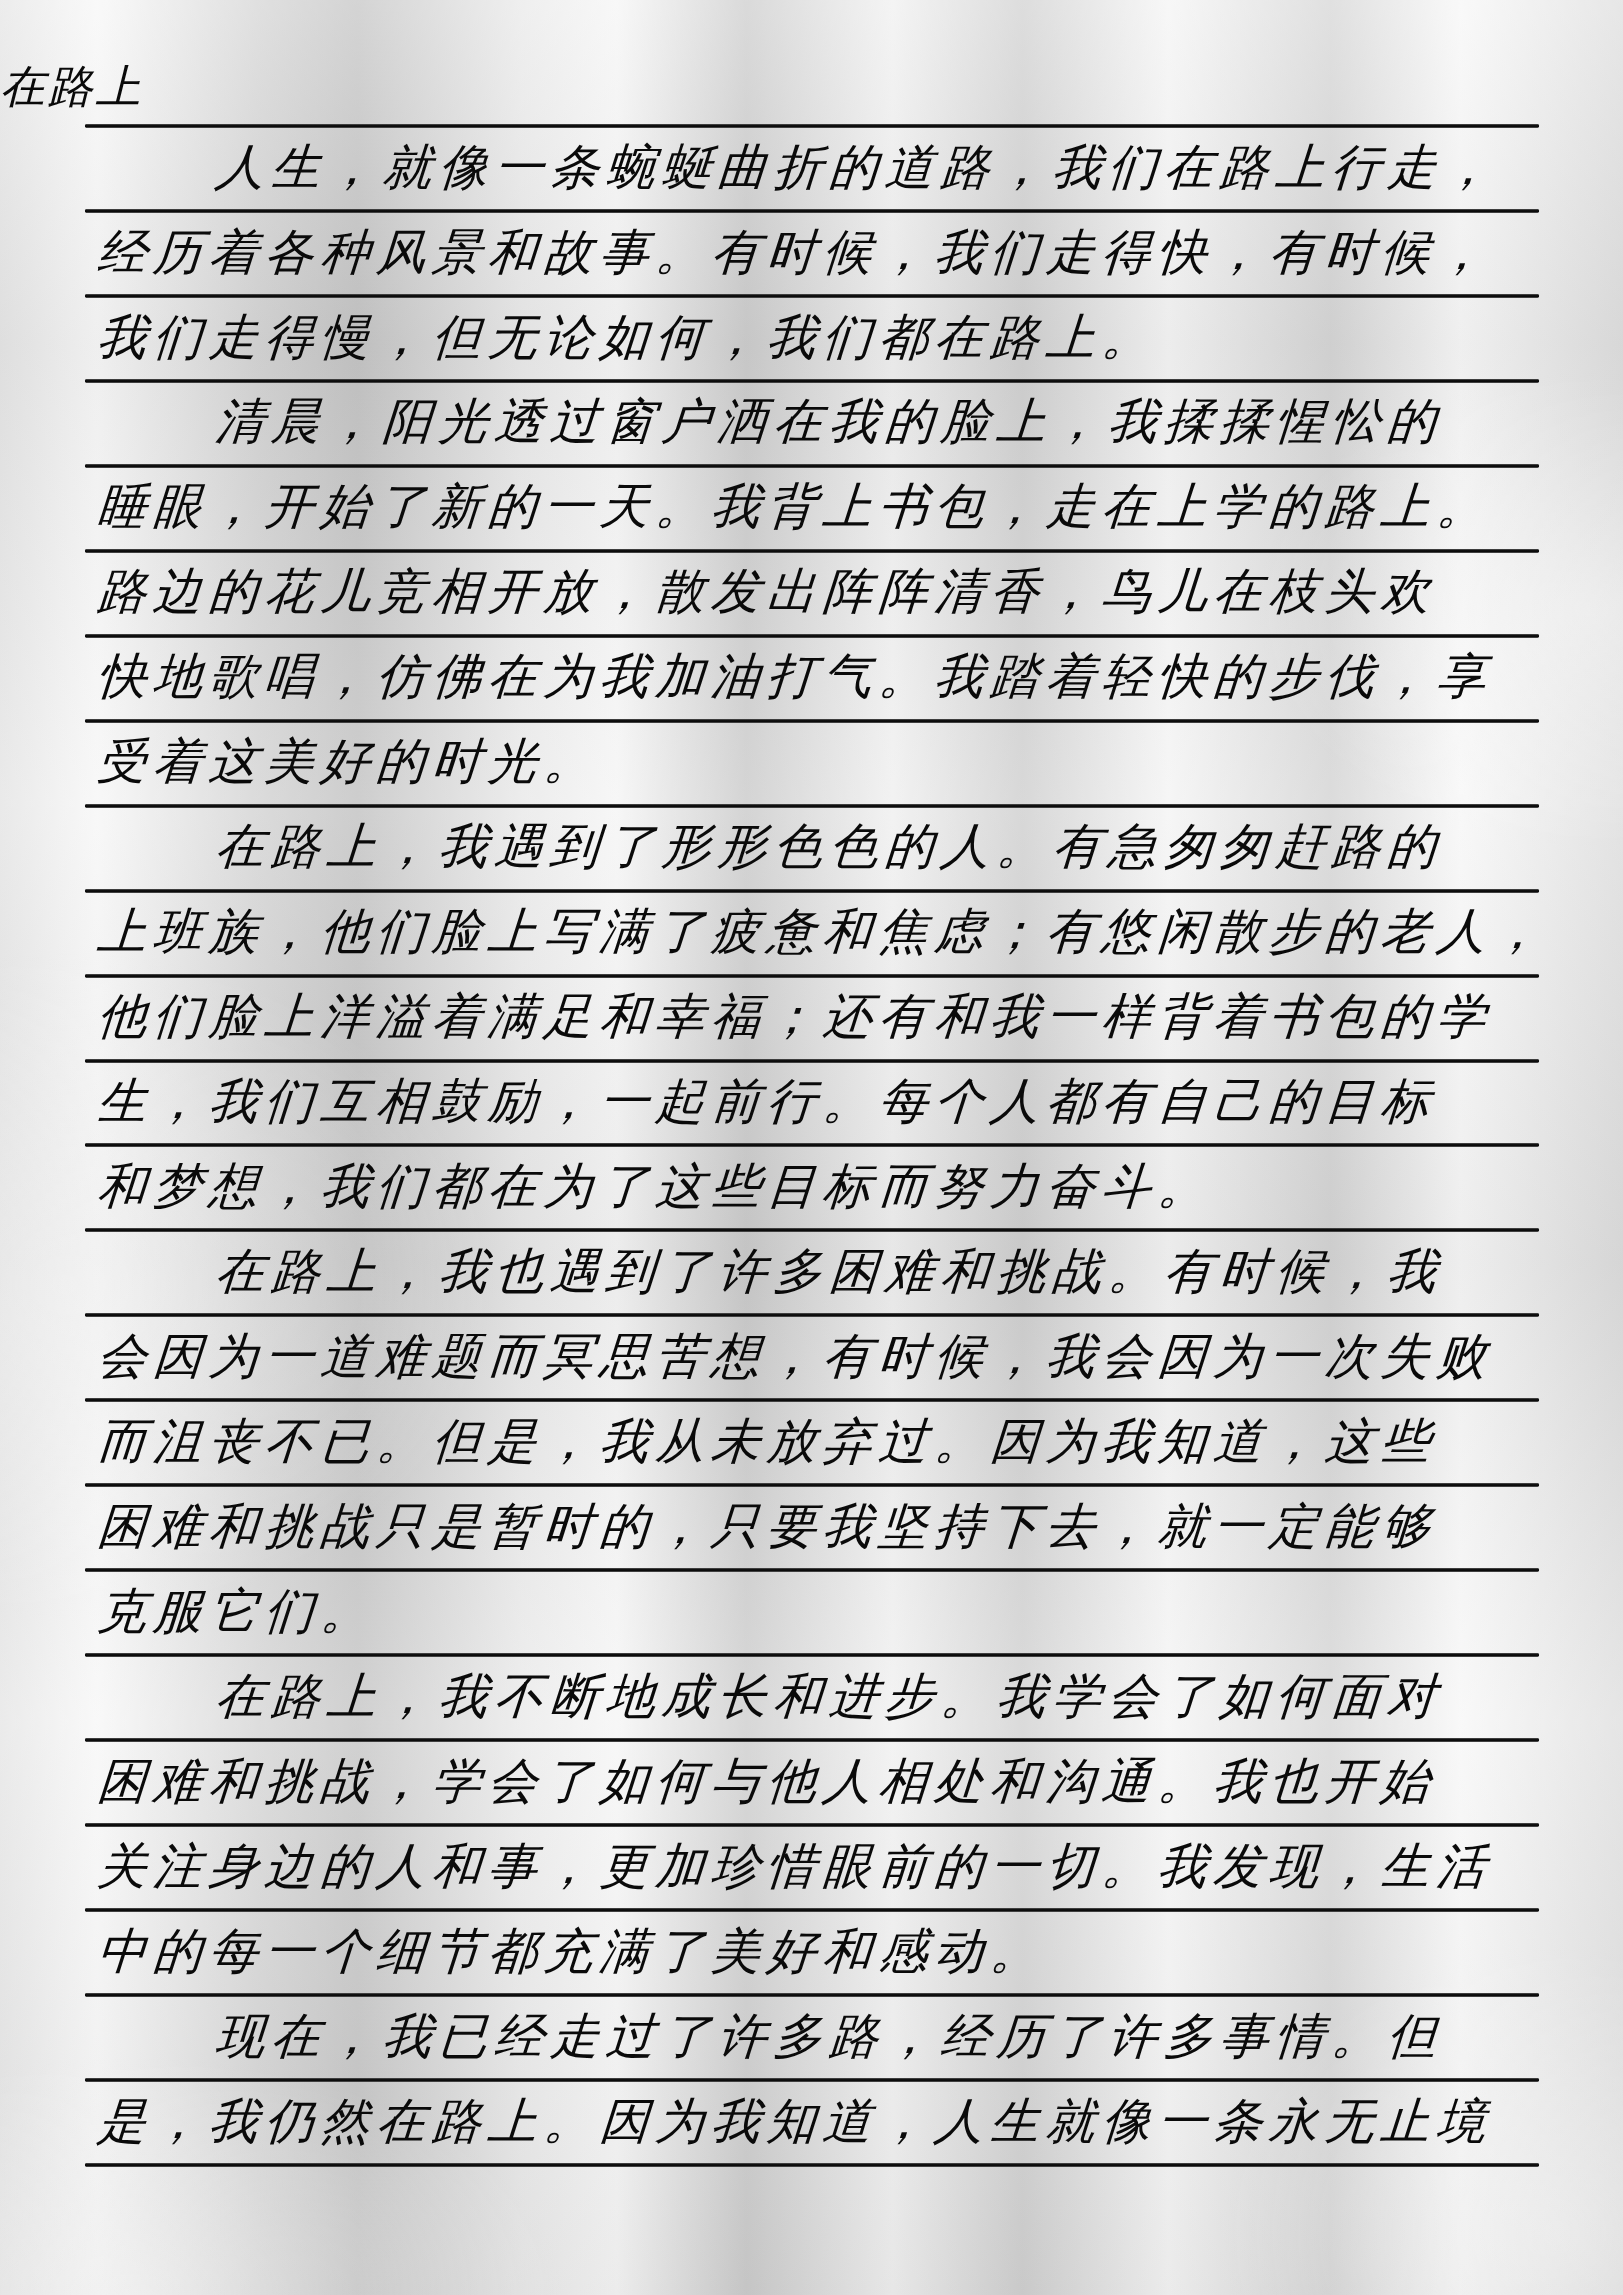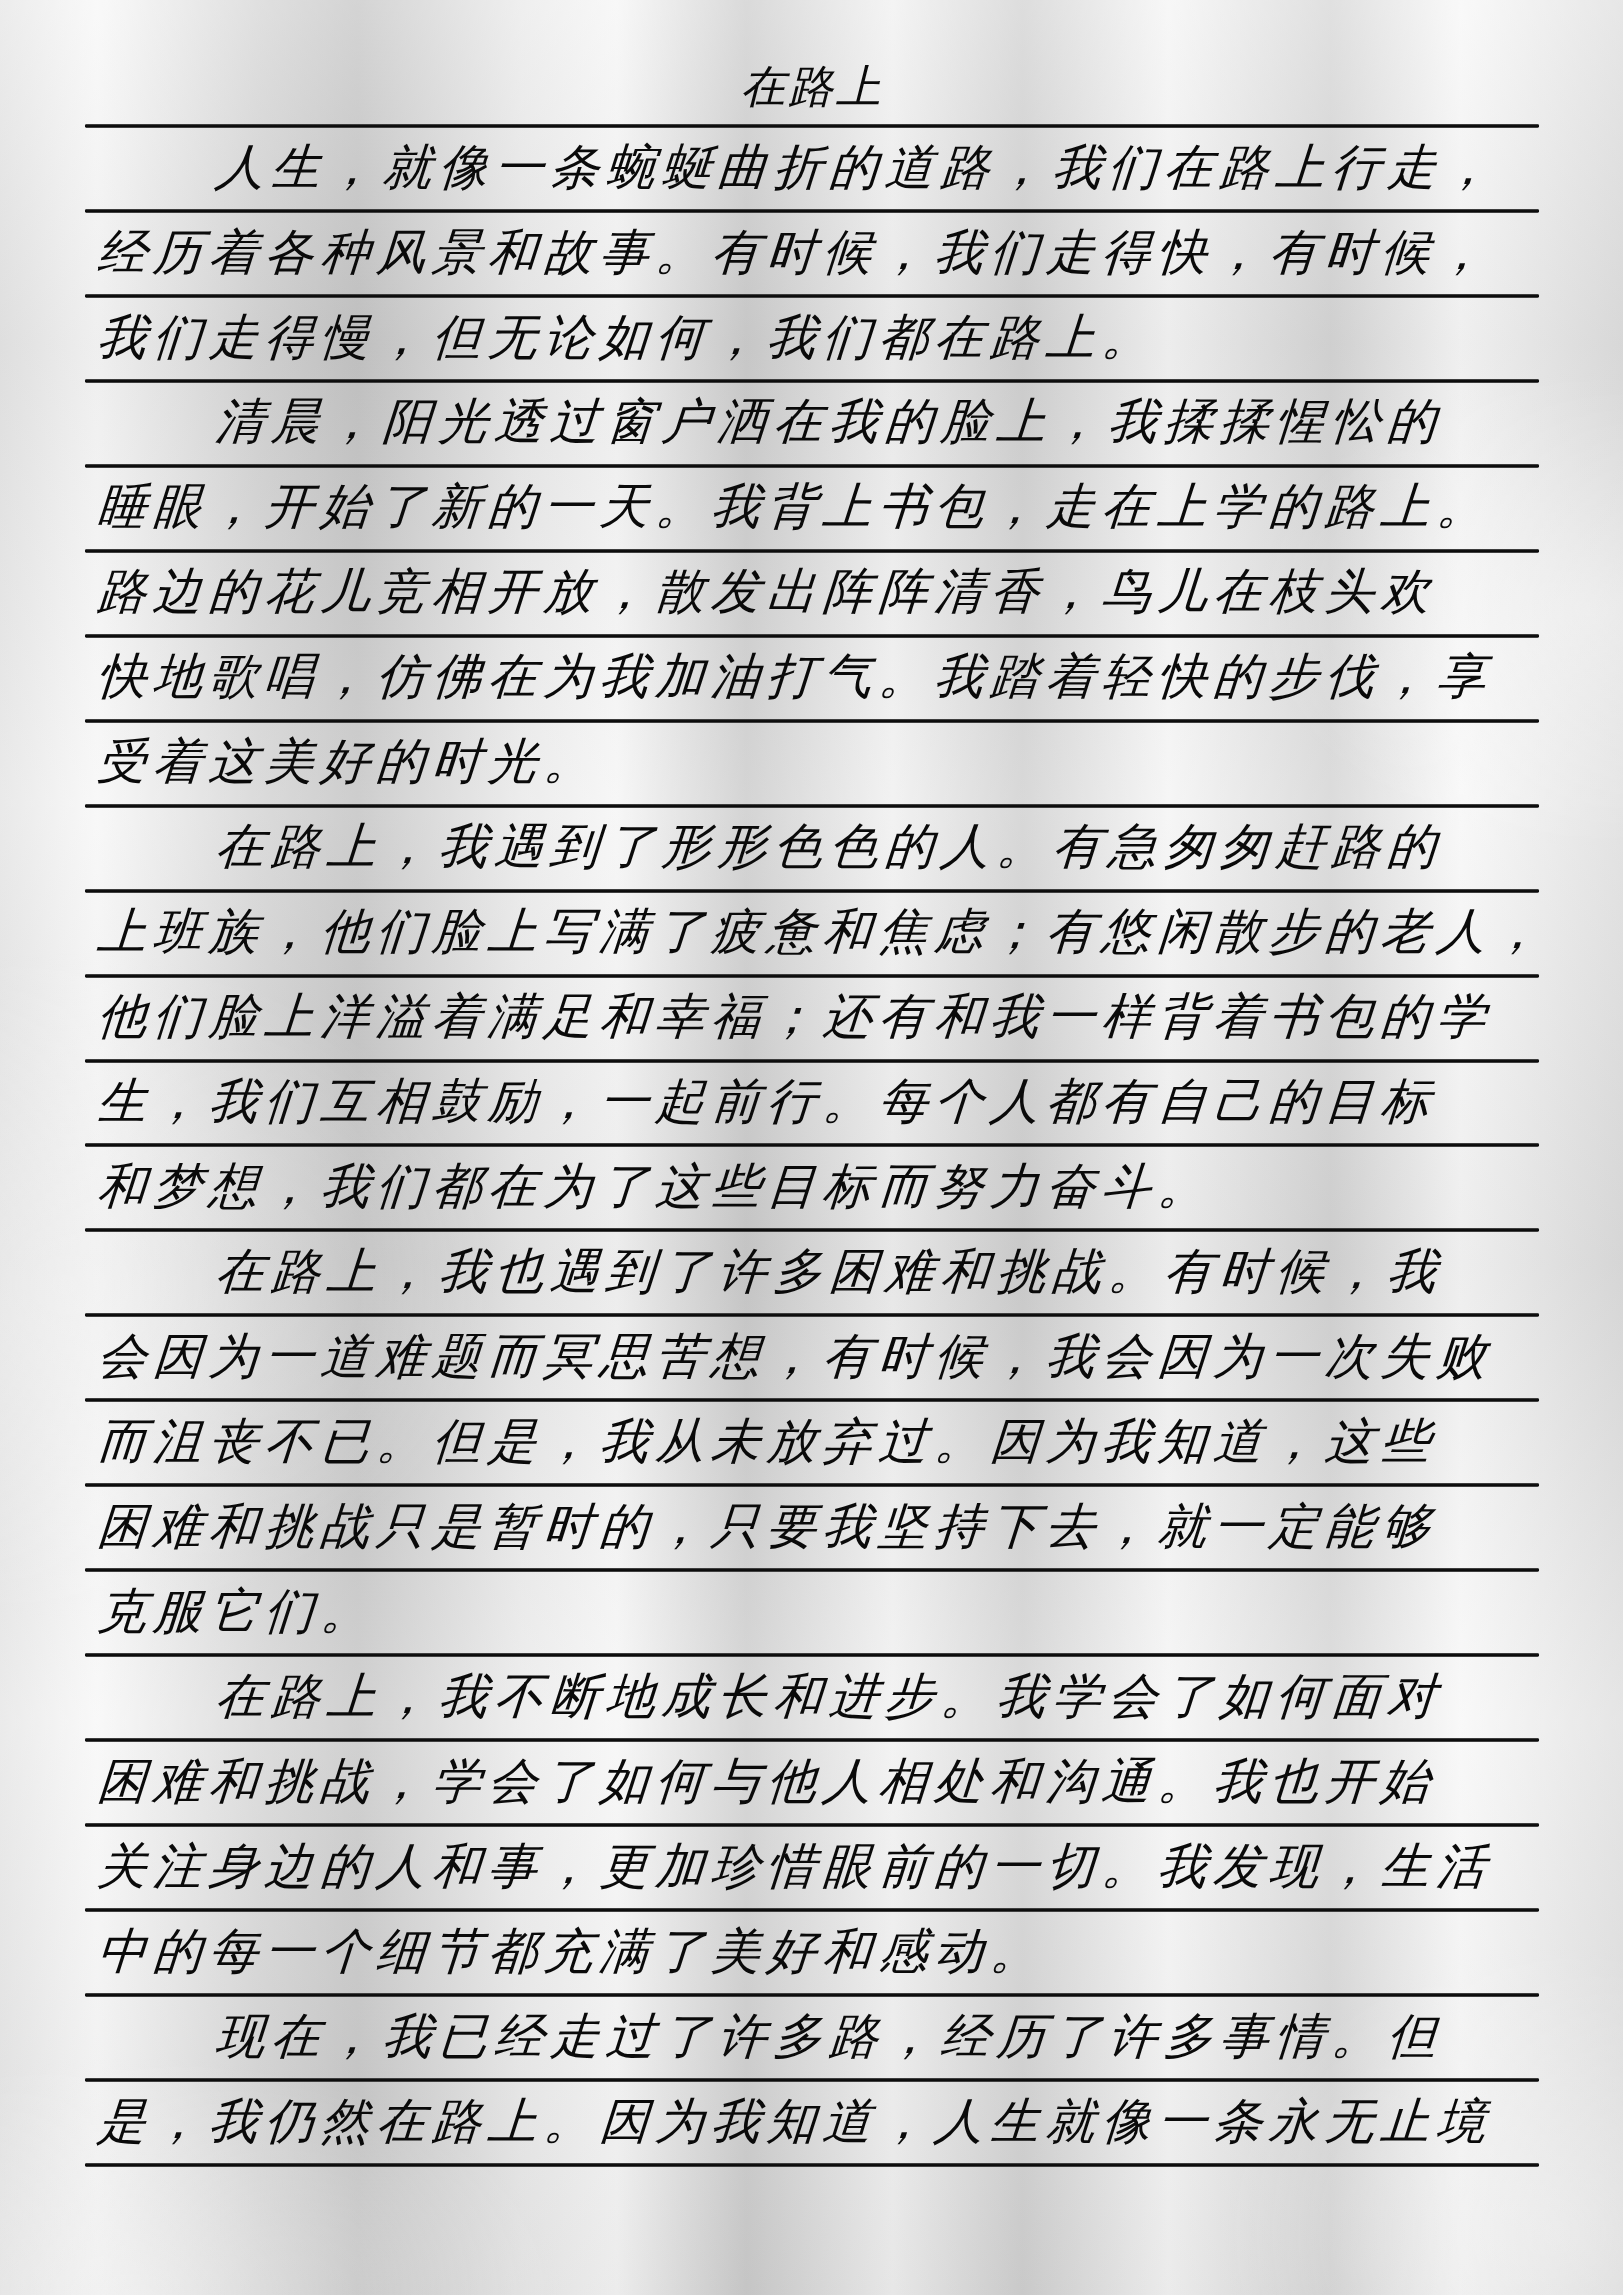--- a/index.html
+++ b/index.html
@@ -37,21 +37,20 @@
     position: absolute;
     left: 0; top: 0;
     width: 1624px;
     height: 2295px;
   }
   .title {
     position: absolute;
     left: 0;
     width: 1624px;
     top: 60px;
-    text-align: center;
     font-size: 45px;
     font-style: italic;
     letter-spacing: 2.7px;
     line-height: 54px;
   }
   .rule {
     position: absolute;
     left: 85px;
     width: 1454px;
     height: 4px;

